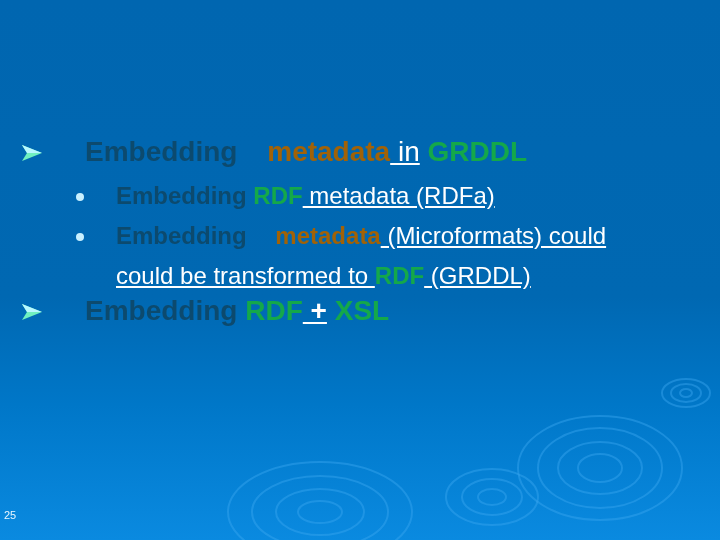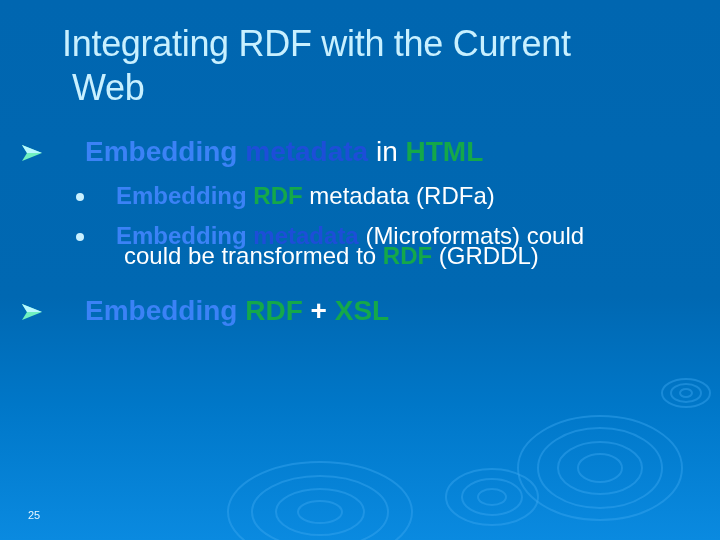--- a/index.html
+++ b/index.html
@@ -23,26 +23,26 @@
   }
   .l1 .txt { position: absolute; left: 63px; white-space: nowrap; }
   .l2 {
     position: absolute; left: 76px; font-size: 24px; line-height: 36px; color: #ffffff;
   }
   .l2 .dot {
     position: absolute; left: 0; top: 15px; width: 8px; height: 8px; border-radius: 50%;
     background: #c8f0ff;
   }
   .l2 .txt { position: absolute; left: 40px; white-space: nowrap; }
-  .red { color: #3b82f6; font-weight: bold; }
-  .orange { color: #1d4ed8; font-weight: bold; }
+  .red { color: #0c4a6e; font-weight: bold; }
+  .orange { color: #a16207; font-weight: bold; margin-left: 22px; }
   .green { color: #14a84a; font-weight: bold; }
-  .plain { font-weight: normal; color: #ffffff; }
+  .plain { font-weight: normal; color: #ffffff; text-decoration: underline; }
   .pagenum {
-    position: absolute; left: 28px; top: 509px; font-size: 11px; color: #e8f6ff;
+    position: absolute; left: 4px; top: 509px; font-size: 11px; color: #e8f6ff;
   }
   .ripples { position: absolute; inset: 0; pointer-events: none; }
 </style>
 </head>
 <body>
 
 <div class="slide">
 
   <svg class="ripples" width="720" height="540" viewBox="0 0 720 540">
     <g fill="none" stroke="#3aa6f0" stroke-opacity="0.45" stroke-width="2">
@@ -56,48 +56,44 @@
       <ellipse cx="600" cy="468" rx="82" ry="52"></ellipse>
       <ellipse cx="600" cy="468" rx="62" ry="40"></ellipse>
       <ellipse cx="600" cy="468" rx="42" ry="26"></ellipse>
       <ellipse cx="600" cy="468" rx="22" ry="14"></ellipse>
       <ellipse cx="686" cy="393" rx="24" ry="14"></ellipse>
       <ellipse cx="686" cy="393" rx="15" ry="9"></ellipse>
       <ellipse cx="686" cy="393" rx="6" ry="4"></ellipse>
     </g>
   </svg>
 
-  <div class="title">
-    <span>Integrating RDF with the Current</span>
-    <span class="line2">Web</span>
-  </div>
 
   <div class="l1" style="top:135px;">
     <svg class="arrow" viewBox="0 0 20 16">
       <polygon points="0,0 20,8 0,16 5,8" fill="#6ff0c0"></polygon>
       <polygon points="0,0 20,8 5,8" fill="#b8f8ff"></polygon>
     </svg>
     <span class="txt">
-      <span class="red">Embedding</span><span class="orange"> metadata</span><span class="plain"> in</span><span class="green"> HTML</span>
+      <span class="red">Embedding</span><span class="orange"> metadata</span><span class="plain"> in</span><span class="green"> GRDDL</span>
     </span>
   </div>
 
   <div class="l2" style="top:178px;">
     <span class="dot"></span>
     <span class="txt">
       <span class="red">Embedding</span><span class="green"> RDF</span><span class="plain"> metadata (RDFa)</span>
     </span>
   </div>
 
   <div class="l2" style="top:218px;">
     <span class="dot"></span>
     <span class="txt">
       <span class="red">Embedding</span><span class="orange"> metadata</span><span class="plain"> (Microformats) could</span>
     </span>
-    <span class="txt" style="top:20px;margin-left:8px;">
+    <span class="txt" style="top:40px;">
       <span class="plain">could be transformed to </span><span class="green">RDF</span><span class="plain"> (GRDDL)</span>
     </span>
   </div>
 
   <div class="l1" style="top:294px;">
     <svg class="arrow" viewBox="0 0 20 16">
       <polygon points="0,0 20,8 0,16 5,8" fill="#6ff0c0"></polygon>
       <polygon points="0,0 20,8 5,8" fill="#b8f8ff"></polygon>
     </svg>
     <span class="txt">

